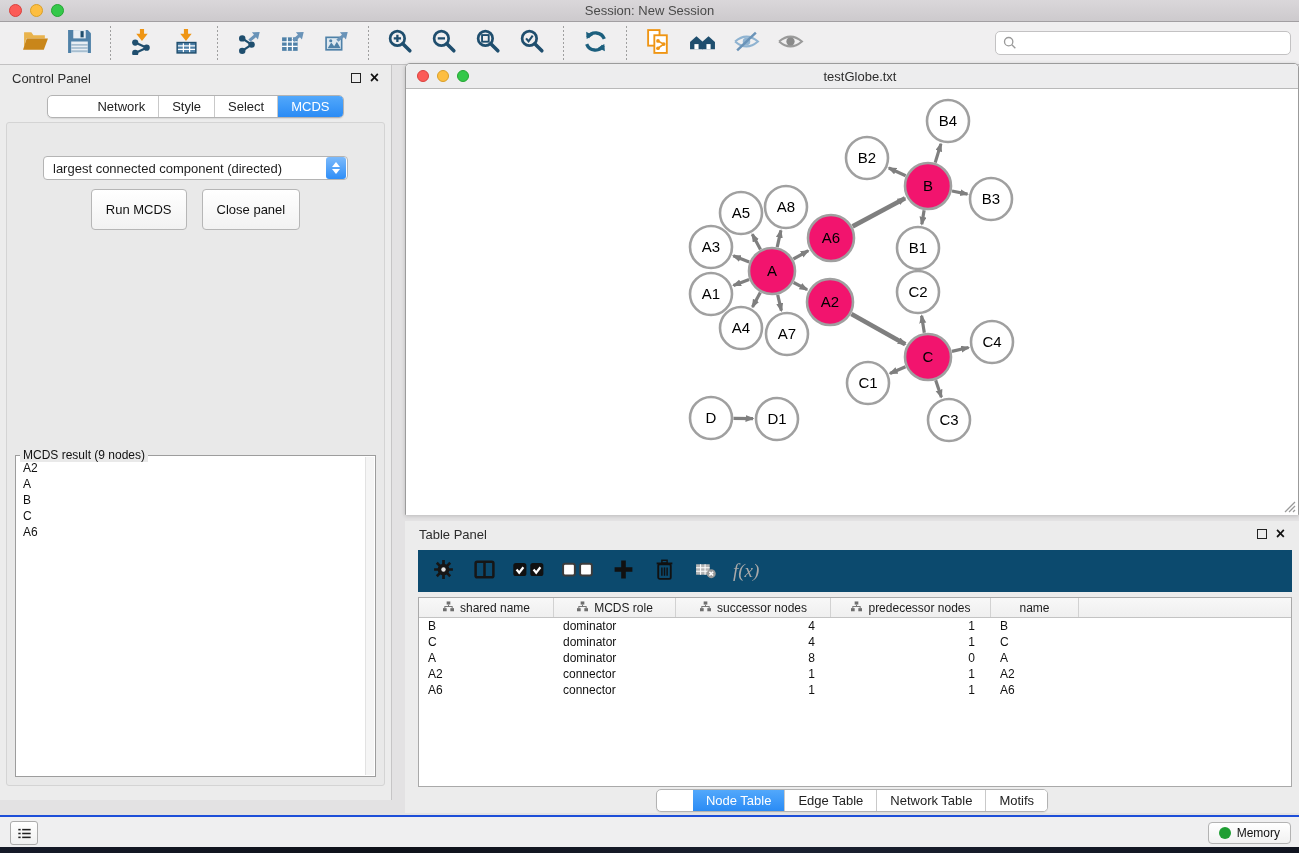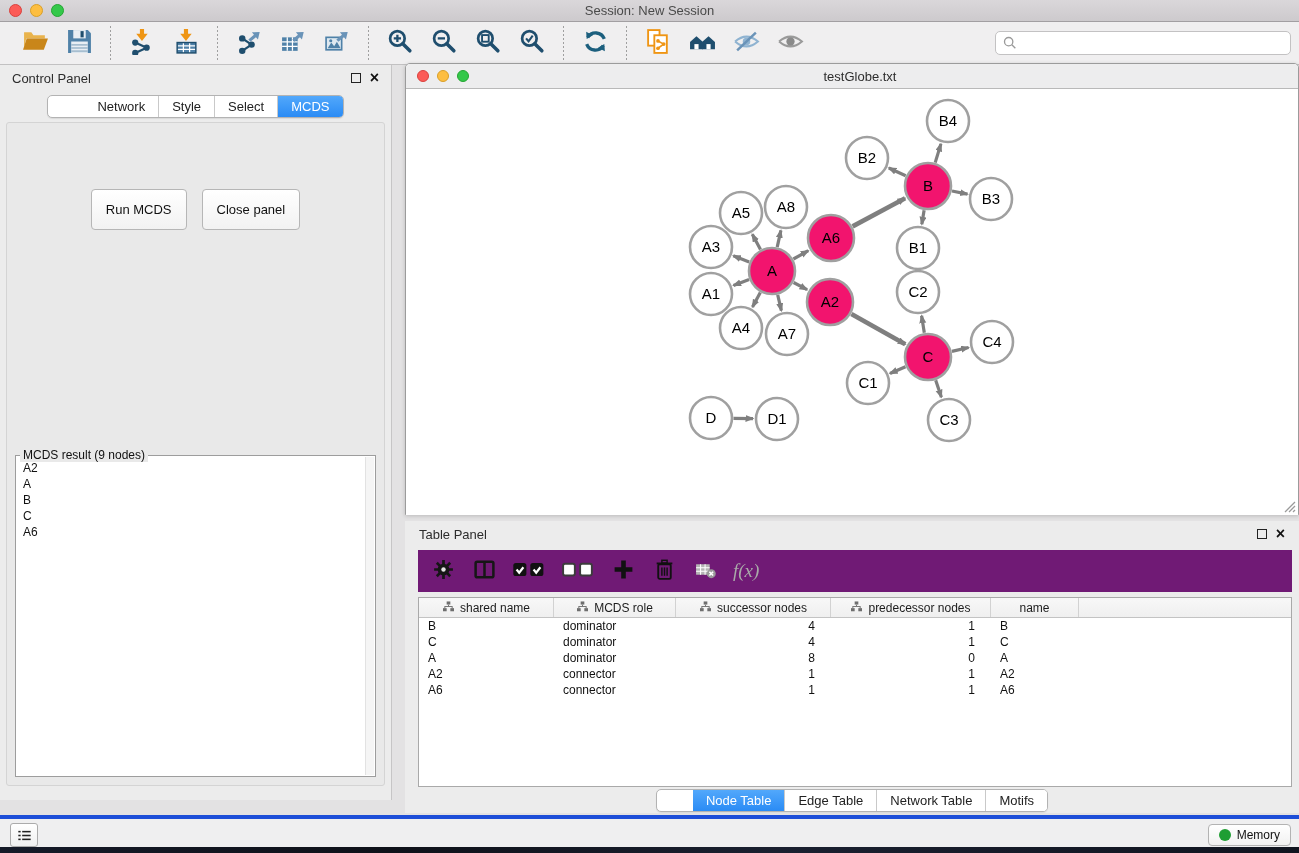--- a/index.html
+++ b/index.html
@@ -87,21 +87,21 @@
   .net-title { font-size:13px; color:#2e2e2e; }
   .net-canvas { position:relative; width:892px; height:426px; background:#fff; }
   .net-canvas svg text { font-family:"Liberation Sans", sans-serif; }
   .resize-grip { position:absolute; right:2px; bottom:2px; width:14px; height:14px; }
 
   
   .table-panel { position:absolute; left:405px; top:521px; width:894px; height:292px;
     background:#ececec; }
   .table-panel .panel-head { padding:0 14px; height:26px; }
   .tp-toolbar { position:absolute; left:13px; right:7px; top:29px; height:42px;
-    background:#701a75; display:flex; align-items:center; gap:11px; padding:0 10px; }
+    background:#0c4a6e; display:flex; align-items:center; gap:11px; padding:0 10px; }
   .tp-btn { width:30px; height:30px; display:flex; align-items:center; justify-content:center; }
   .tp-btn svg { width:23px; height:23px; }
   .tp-btn.wide { width:38px; }
   .tp-btn.wide svg { width:34px; height:21px; }
   .fx-label { font-family:"Liberation Serif", serif; font-style:italic; font-size:19px;
     color:#a9a9a9; padding-left:2px; }
   .data-table { position:absolute; left:13px; right:7px; top:76px; height:190px;
     background:#fff; border:1px solid #a9a9a9; overflow:hidden; }
   .dt-header { display:flex; height:20px; background:linear-gradient(#f8f8f8,#efefef);
     border-bottom:1px solid #c3c3c3; }
@@ -110,21 +110,21 @@
   .dt-hcell.filler { border-right:none; flex:1; }
   .dt-row { display:flex; height:16px; align-items:center; }
   .dt-cell { font-size:12px; color:#111; overflow:hidden; white-space:nowrap; }
   .dt-cell.al { text-align:left; padding-left:9px; }
   .dt-cell.ar { text-align:right; padding-right:16px; }
   .tp-tabbar { position:absolute; left:0; right:0; top:267px; height:25px;
     display:flex; justify-content:center; align-items:center; }
 
   
   .statusbar { position:absolute; left:0; top:815px; width:1299px; height:32px;
-    background:#efeff0; border-top:4px solid #1d4ed8; }
+    background:#efeff0; border-top:2px solid #1d4ed8; }
   .list-btn { position:absolute; left:10px; top:4px; width:28px; height:24px;
     background:linear-gradient(#ffffff,#f0f0f0); border:1px solid #ababab; border-radius:3px;
     display:flex; align-items:center; justify-content:center; }
   .list-btn svg { width:17px; height:17px; }
   .memory-btn { position:absolute; right:8px; top:5px; height:22px;
     background:linear-gradient(#ffffff,#f1f1f1); border:1px solid #b3b3b3; border-radius:4px;
     display:flex; align-items:center; gap:6px; padding:0 10px; font-size:12px; color:#111; }
   .mem-dot { width:12px; height:12px; border-radius:50%; background:#1f9e33; }
   .desktop-strip { position:absolute; left:0; top:847px; width:1299px; height:6px;
     background:linear-gradient(90deg,#151a28,#0e1119 30%,#1a2030 60%,#10141f); }
@@ -321,20 +321,27 @@
   </div>
   <div class="seg-row">
     <div class="seg-group" id="control-tabs">
         <div class="seg-btn">Network</div>
         <div class="seg-btn">Style</div>
         <div class="seg-btn">Select</div>
         <div class="seg-btn active">MCDS</div>
       </div>
   </div>
   <div class="tab-content">
+    <div class="dropdown">
+      <span class="dropdown-value">largest connected component (directed)</span>
+      <span class="dropdown-stepper">
+        <span class="chev-up"></span>
+          <span class="chev-down"></span>
+      </span>
+    </div>
     <div class="btn-row">
       <button class="push-btn">Run MCDS</button>
       <button class="push-btn">Close panel</button>
     </div>
     <div class="result-fieldset">
       <span class="result-legend">MCDS result (9 nodes)</span>
       <div class="result-list" id="result-list">
           <div class="result-item">A2</div>
           <div class="result-item">A</div>
           <div class="result-item">B</div>

